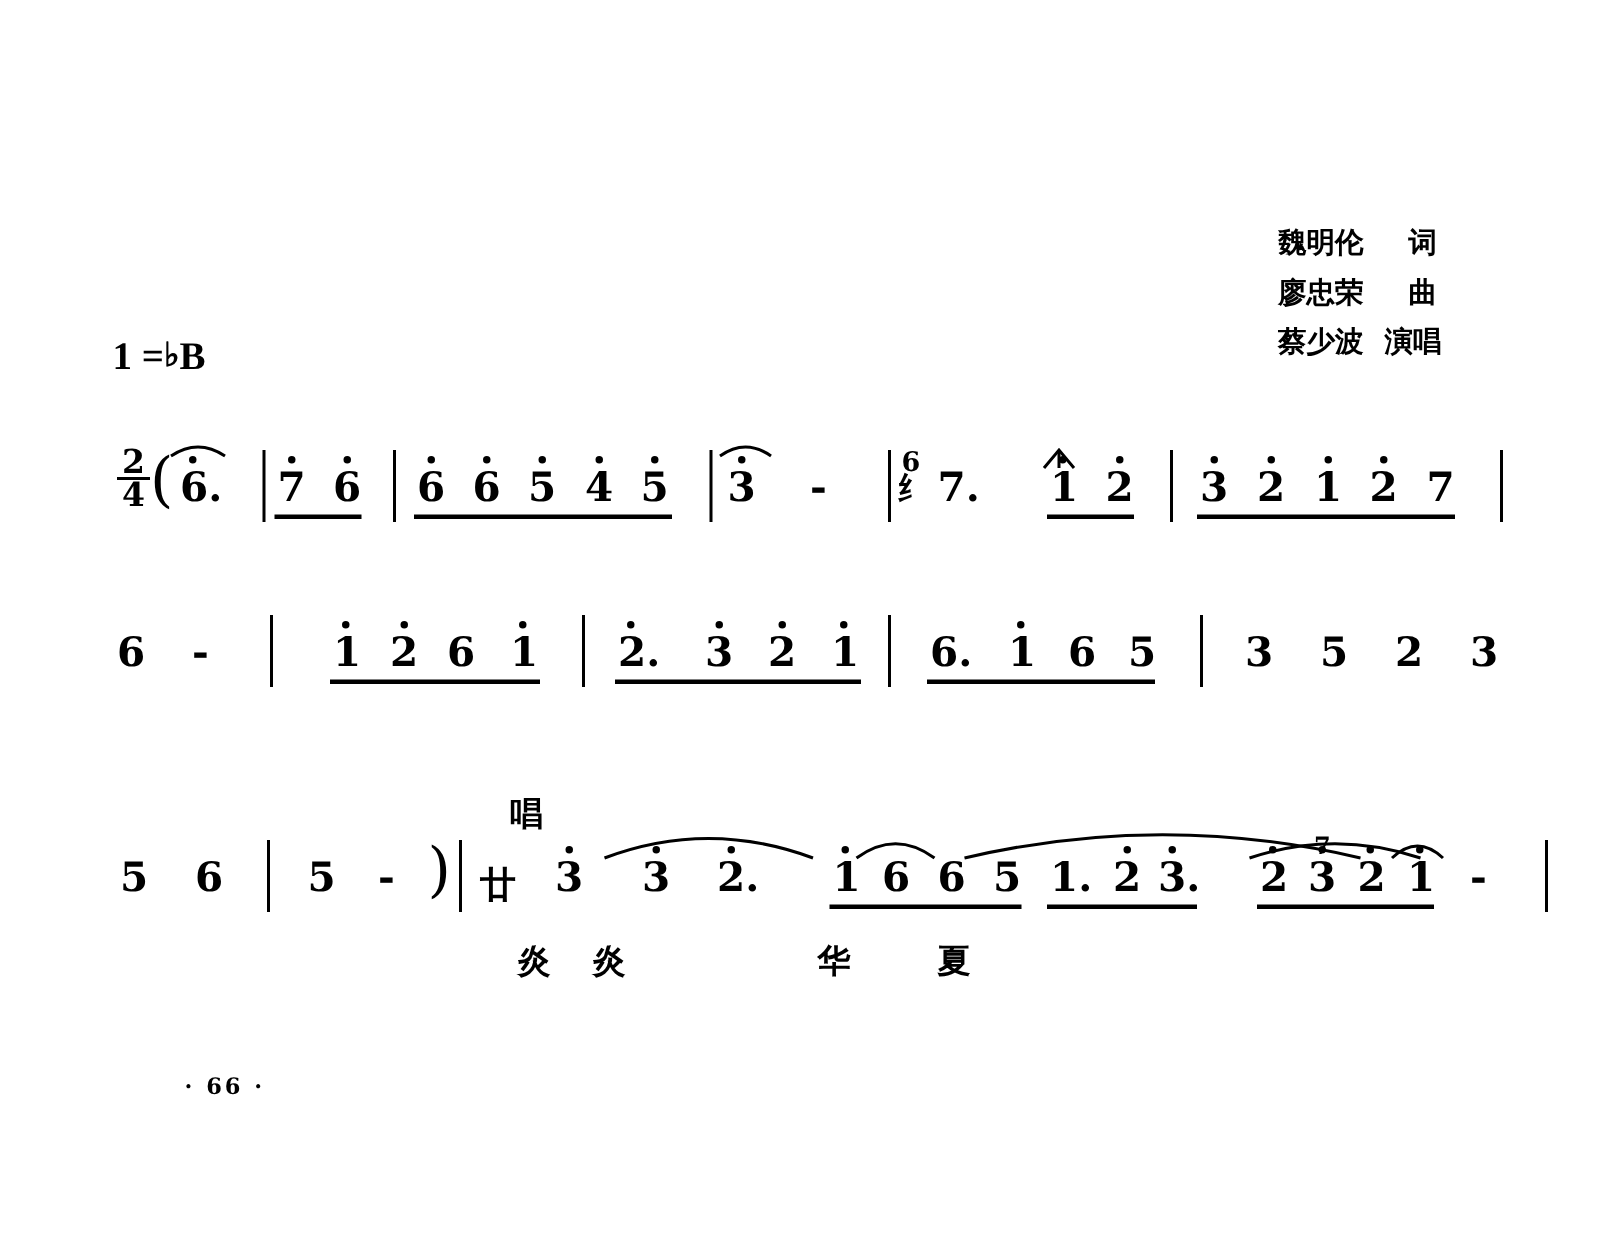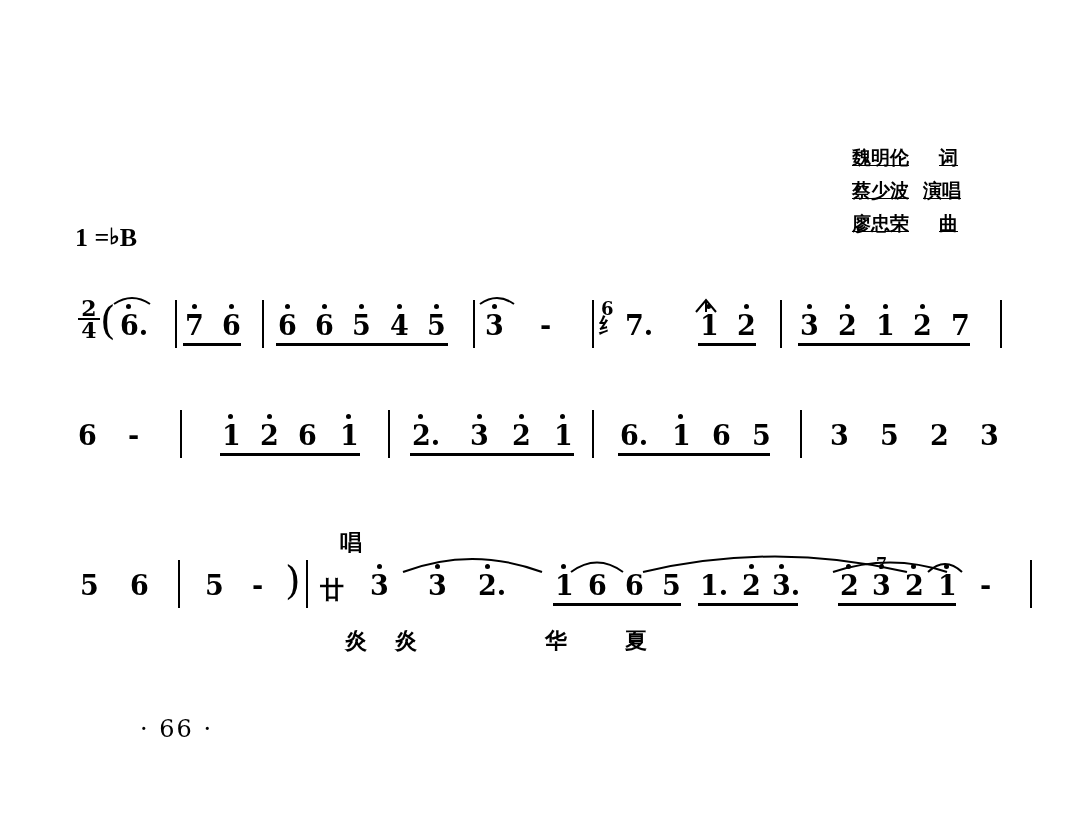--- a/index.html
+++ b/index.html
@@ -48,24 +48,23 @@
     position: absolute;
     top: 145px;
     left: 852px;
     width: 200px;
     font-family: "DejaVu Serif", serif;
     font-weight: bold;
     font-size: 19px;
   }
   .credit-row {
     display: flex;
-    align-items: flex-start;
+    align-items: center;
     height: 33px;
     white-space: nowrap;
-    text-decoration: underline;
   }
   .credit-name { display: inline-block; }
   .credit-role { margin-left: 14px; }
   .credit-role.far { margin-left: 30px; }
   
   .keysig {
     position: absolute;
     top: 223px;
     left: 75px;
     font-family: Liberation Serif, serif;
@@ -142,46 +141,46 @@
   }
   .marker {
     position: absolute;
     font-family: "DejaVu Serif", serif;
     font-weight: bold;
     font-size: 18px;
   }
   .curve { position: absolute; }
   .pagenum {
     position: absolute;
-    left: 140px;
+    left: 123px;
     top: 715px;
     font-family: "DejaVu Serif", serif;
-    font-weight: normal;
-    font-size: 24px;
+    font-weight: bold;
+    font-size: 15px;
     letter-spacing: 2px;
   }
 </style>
 </head>
 <body>
 
 <div class="page">
 
 
   <div class="credits">
     <div class="credit-row">
       <span class="credit-name">魏明伦</span>
       <span class="credit-role far">词</span>
     </div>
     <div class="credit-row">
+      <span class="credit-name">廖忠荣</span>
+      <span class="credit-role far">曲</span>
+    </div>
+    <div class="credit-row">
       <span class="credit-name">蔡少波</span>
       <span class="credit-role">演唱</span>
-    </div>
-    <div class="credit-row">
-      <span class="credit-name">廖忠荣</span>
-      <span class="credit-role far">曲</span>
     </div>
   </div>
 
   <div class="keysig">
     <span>1 =</span><span class="flat">♭</span><span>B</span>
   </div>
 
   <div class="row" id="row1">
 
     <div class="meter">

